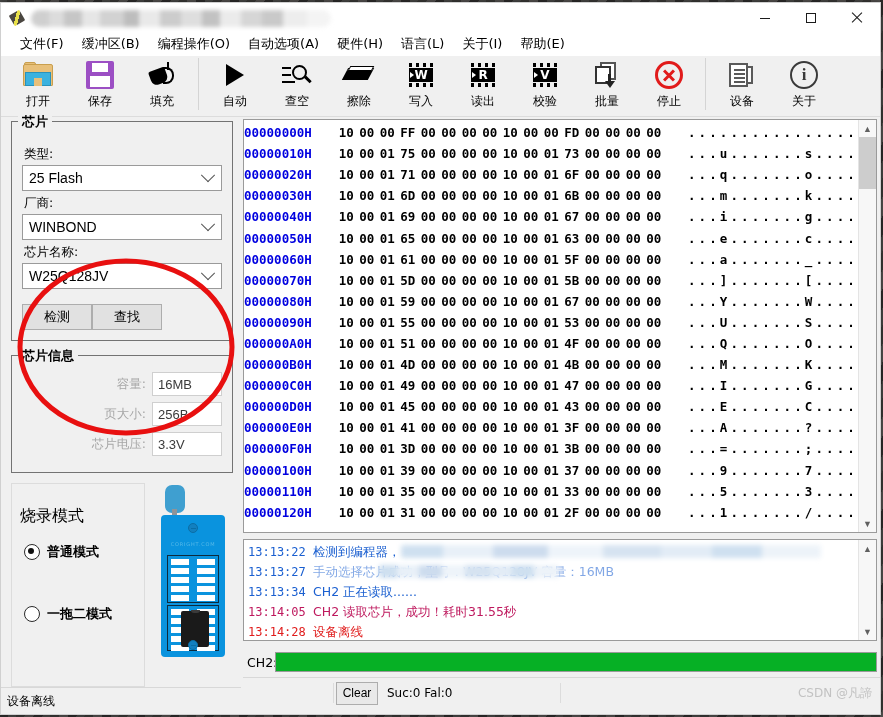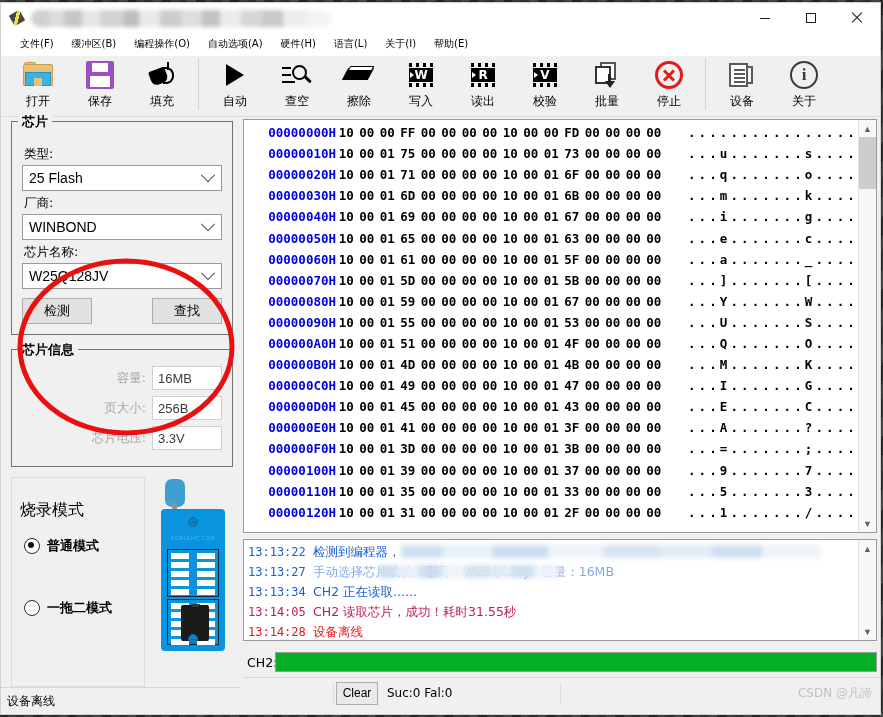--- a/index.html
+++ b/index.html
@@ -39,21 +39,21 @@
     font-size:13px;color:#1b1b1b;cursor:default;}
   .glyph-min{width:10px;height:1px;background:#1b1b1b;}
   .glyph-max{width:10px;height:10px;border:1px solid #1b1b1b;box-sizing:border-box;}
   .glyph-close{position:relative;width:12px;height:12px;}
   .glyph-close:before,.glyph-close:after{content:"";position:absolute;left:-1px;top:5px;width:14px;height:1px;background:#1b1b1b;}
   .glyph-close:before{transform:rotate(45deg);}
   .glyph-close:after{transform:rotate(-45deg);}
   
   .menubar{height:22px;background:#fff;display:flex;align-items:center;padding-left:10px;flex:none;
     border-bottom:1px solid #fff;}
-  .menu-item{font-size:10px;color:#000;padding:2px 9px;white-space:nowrap;cursor:default;
+  .menu-item{font-size:13px;color:#000;padding:2px 9px;white-space:nowrap;cursor:default;
      font-family:"DejaVu Sans","Liberation Sans",sans-serif;}
   
   .toolbar{height:60px;background:#f0f0f0;display:flex;align-items:flex-start;padding-left:6px;flex:none;
     border-bottom:1px solid #dcdcdc;position:relative;}
   .tb-group{display:flex;}
   .tb-sep{width:1px;background:#d4d4d4;height:52px;margin:2px 5px 0 5px;}
   .tbitem{width:62px;height:56px;display:flex;flex-direction:column;align-items:center;justify-content:flex-start;
      padding-top:3px;box-sizing:border-box;cursor:default;}
   .tbicon{height:32px;display:flex;align-items:center;justify-content:center;}
   .tblabel{font-size:12px;color:#000;margin-top:2px;font-family:Liberation Serif, serif;}
@@ -120,21 +120,21 @@
   
   .gbox{margin:4px 8px 0 10px;border:1px solid #737373;position:relative;padding:20px 10px 10px 10px;background:#f0f0f0;}
   .gbox > .gtitle{position:absolute;top:-9px;left:6px;background:#f0f0f0;padding:0 4px;font-size:13px;font-weight:bold;color:#000;
      font-family:"DejaVu Sans","Liberation Sans",sans-serif;}
   .fieldlabel{font-size:12.5px;color:#000;margin:4px 0 2px 2px;font-family:"DejaVu Sans","Liberation Sans",sans-serif;}
   .combo{height:26px;border:1px solid #9a9a9a;background:#fff;display:flex;align-items:center;
      padding:0 4px 0 6px;font-size:14px;color:#000;position:relative;box-sizing:border-box;}
   .combo .cval{flex:1;overflow:hidden;white-space:nowrap;}
   .caret{width:9px;height:9px;border-right:1.6px solid #555;border-bottom:1.6px solid #555;
      transform:rotate(45deg) translate(-2px,-2px);flex:none;margin-right:4px;}
-  .btnrow{display:flex;justify-content:space-between;margin-top:9px;}
+  .btnrow{display:flex;justify-content:flex-start;margin-top:15px;}
   .btn{width:68px;height:24px;border:1px solid #adadad;background:#e1e1e1;font-size:13px;
      display:flex;align-items:center;justify-content:center;color:#000;cursor:default;
      font-family:"DejaVu Sans","Liberation Sans",sans-serif;}
   .inforow{display:flex;align-items:center;justify-content:flex-end;margin:6px 0;}
   .inforow label{font-size:12.5px;color:#a6a6a6;margin-right:6px;font-family:"DejaVu Sans","Liberation Sans",sans-serif;}
   .infobox{width:70px;height:24px;border:1px solid #cfcfcf;background:#fff;color:#3a3a3a;
      font-size:13px;display:flex;align-items:center;padding-left:5px;box-sizing:border-box;}
   
   .modewrap{display:flex;margin:10px 8px 0 10px;flex:1;min-height:0;}
   .modebox{width:134px;border:1px solid #dcdcdc;position:relative;padding:22px 8px 8px 8px;box-sizing:border-box;}
@@ -167,21 +167,21 @@
   .hexmain{flex:1;display:flex;flex-direction:column;min-width:0;}
   .hexhead{height:19px;background:#f0f0f0;border-bottom:1px solid #b5b5b5;display:flex;align-items:center;
      font-family:"DejaVu Sans Mono","Liberation Mono",monospace;font-size:12px;font-weight:bold;color:#0000d7;flex:none;}
   .hh-addr{width:108px;text-align:center;border-right:1px solid #b5b5b5;height:100%;display:flex;align-items:center;justify-content:center;}
   .hh-bytes{width:328px;display:flex;border-right:1px solid #b5b5b5;height:100%;align-items:center;}
   .hh-bytes b{width:20.5px;text-align:center;font-weight:bold;}
   .hh-ascii{flex:1;text-align:center;}
   .hexrows{flex:1;overflow:hidden;padding-top:2px;}
   .hrow{height:21.1px;display:flex;align-items:center;
      font-family:"DejaVu Sans Mono","Liberation Mono",monospace;font-size:12.5px;font-weight:bold;}
-  .hr-addr{width:108px;text-align:right;color:#0000e0;}
+  .hr-addr{width:108px;text-align:left;color:#0000e0;}
   .hr-bytes{width:328px;display:flex;color:#000;}
   .hr-bytes b{width:20.5px;text-align:center;font-weight:bold;position:relative;}
   .hr-ascii{flex:1;color:#000;letter-spacing:3.1px;padding-left:24px;white-space:pre;}
   
   .vsb{width:17px;background:#f7f7f7;border-left:1px solid #e4e4e4;display:flex;flex-direction:column;flex:none;}
   .vsb .ar{height:17px;display:flex;align-items:center;justify-content:center;color:#606060;font-size:9px;}
   .vsb .track{flex:1;position:relative;}
   .vsb .thumb{position:absolute;left:0;right:0;background:#cdcdcd;}
   
   .logpanel{flex:none;height:100px;margin:6px 3px 0 0;border:1px solid #9a9a9a;background:#fff;display:flex;overflow:hidden;}

